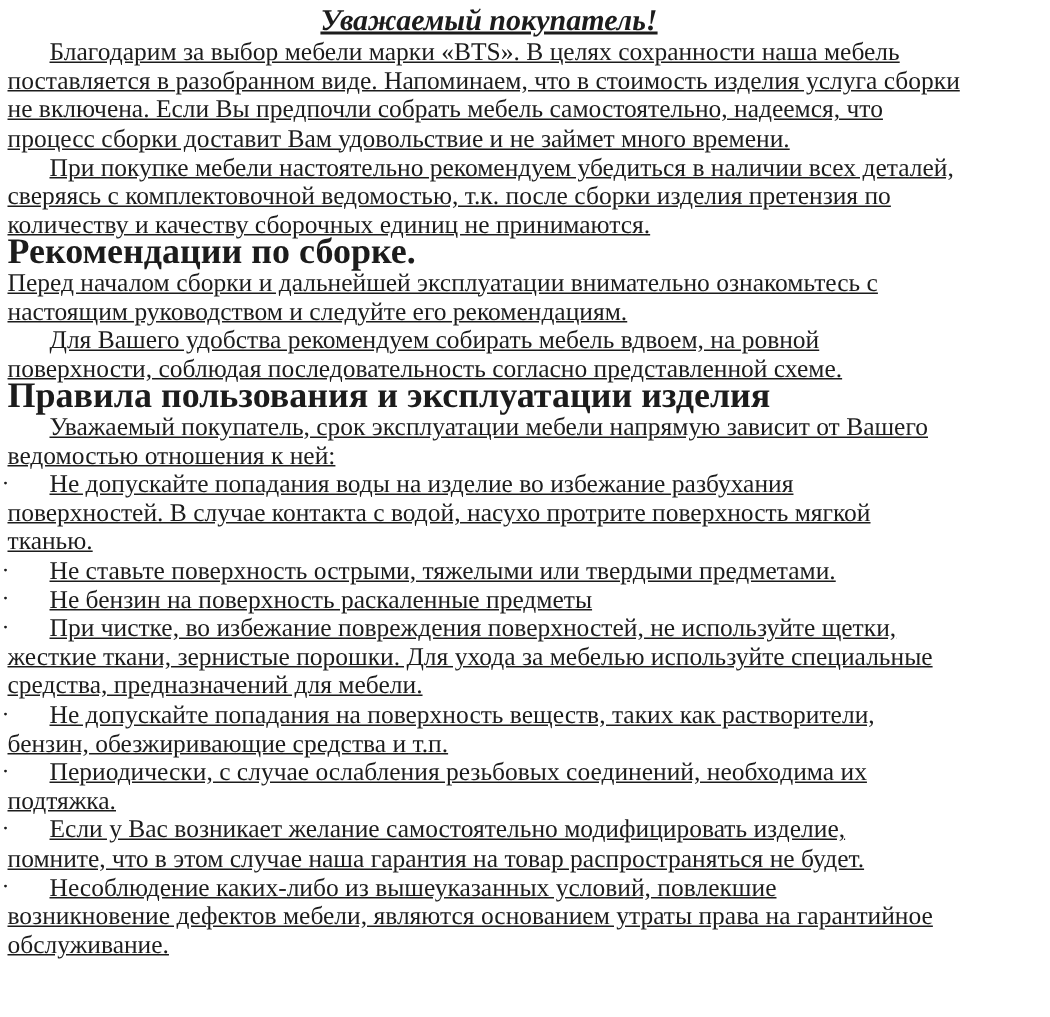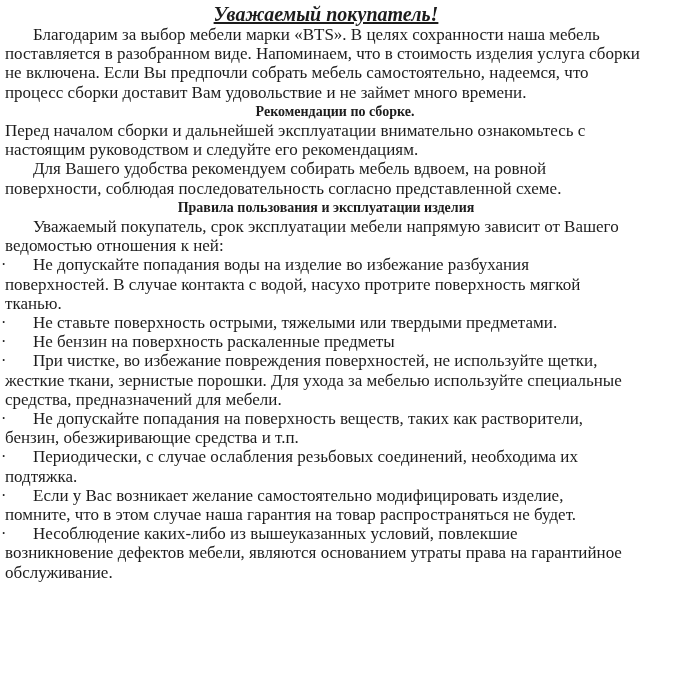--- a/index.html
+++ b/index.html
@@ -28,28 +28,29 @@
     font-weight: bold;
     font-style: italic;
     text-decoration: underline;
     white-space: pre;
   }
   .para {
     margin: 0;
     font-size: 17px;
     line-height: 19.2px;
     white-space: pre;
+    text-decoration: underline;
   }
   .indent {
     text-indent: 28px;
   }
   .heading {
     margin: 0;
-    text-align: center;
-    font-size: 14px;
+    text-align: left;
+    font-size: 24px;
     line-height: 19.2px;
     font-weight: bold;
     white-space: pre;
   }
   .heading-assembly { margin-right: 18px; }
   .heading-rules    { margin-right: 36px; }
   .bullet {
     position: relative;
   }
   .bullet .marker {
@@ -65,20 +66,23 @@
 <body>
 
 <div class="page">
 
   <h1 class="doc-title">Уважаемый покупатель!</h1>
 
   <p class="para indent">Благодарим за выбор мебели марки «BTS». В целях сохранности наша мебель
 поставляется в разобранном виде. Напоминаем, что в стоимость изделия услуга сборки
 не включена. Если Вы предпочли собрать мебель самостоятельно, надеемся, что
 процесс сборки доставит Вам удовольствие и не займет много времени.</p>
+  <p class="para indent">При покупке мебели настоятельно рекомендуем убедиться в наличии всех деталей,
+сверяясь с комплектовочной ведомостью, т.к. после сборки изделия претензия по
+количеству и качеству сборочных единиц не принимаются.</p>
 
   <h2 class="heading heading-assembly">Рекомендации по сборке.</h2>
 
   <p class="para">Перед началом сборки и дальнейшей эксплуатации внимательно ознакомьтесь с
 настоящим руководством и следуйте его рекомендациям.</p>
   <p class="para indent">Для Вашего удобства рекомендуем собирать мебель вдвоем, на ровной
 поверхности, соблюдая последовательность согласно представленной схеме.</p>
 
   <h2 class="heading heading-rules">Правила пользования и эксплуатации изделия</h2>
 

